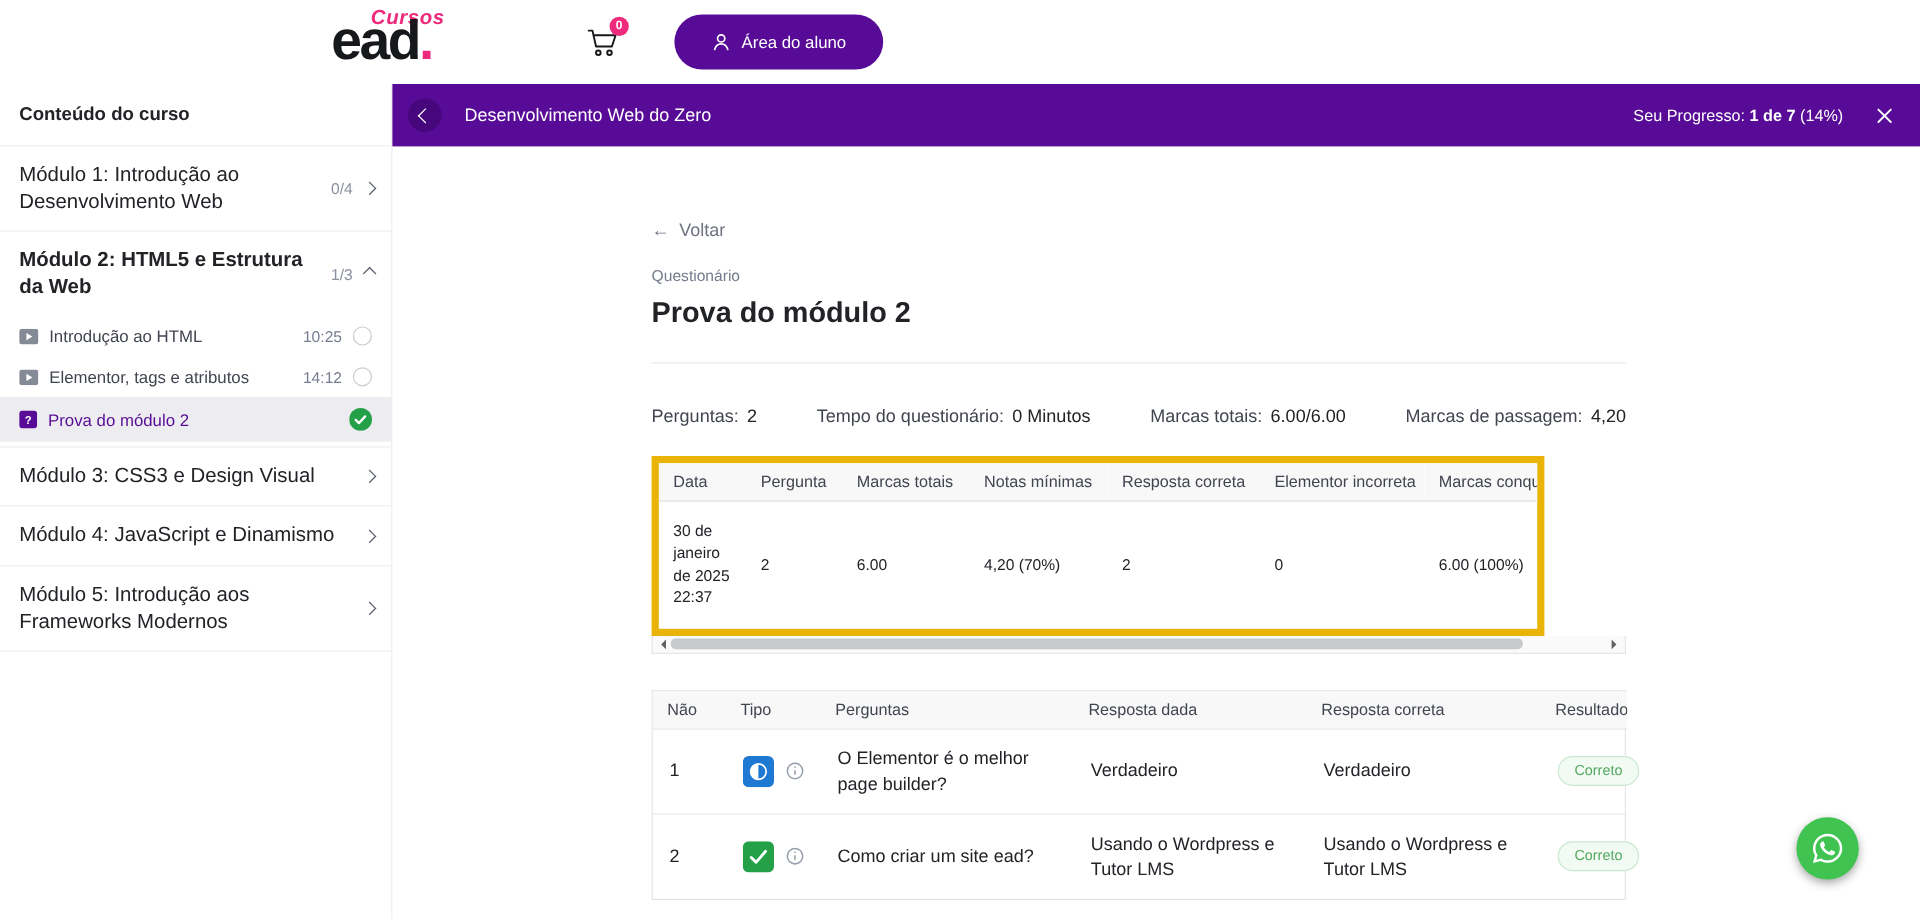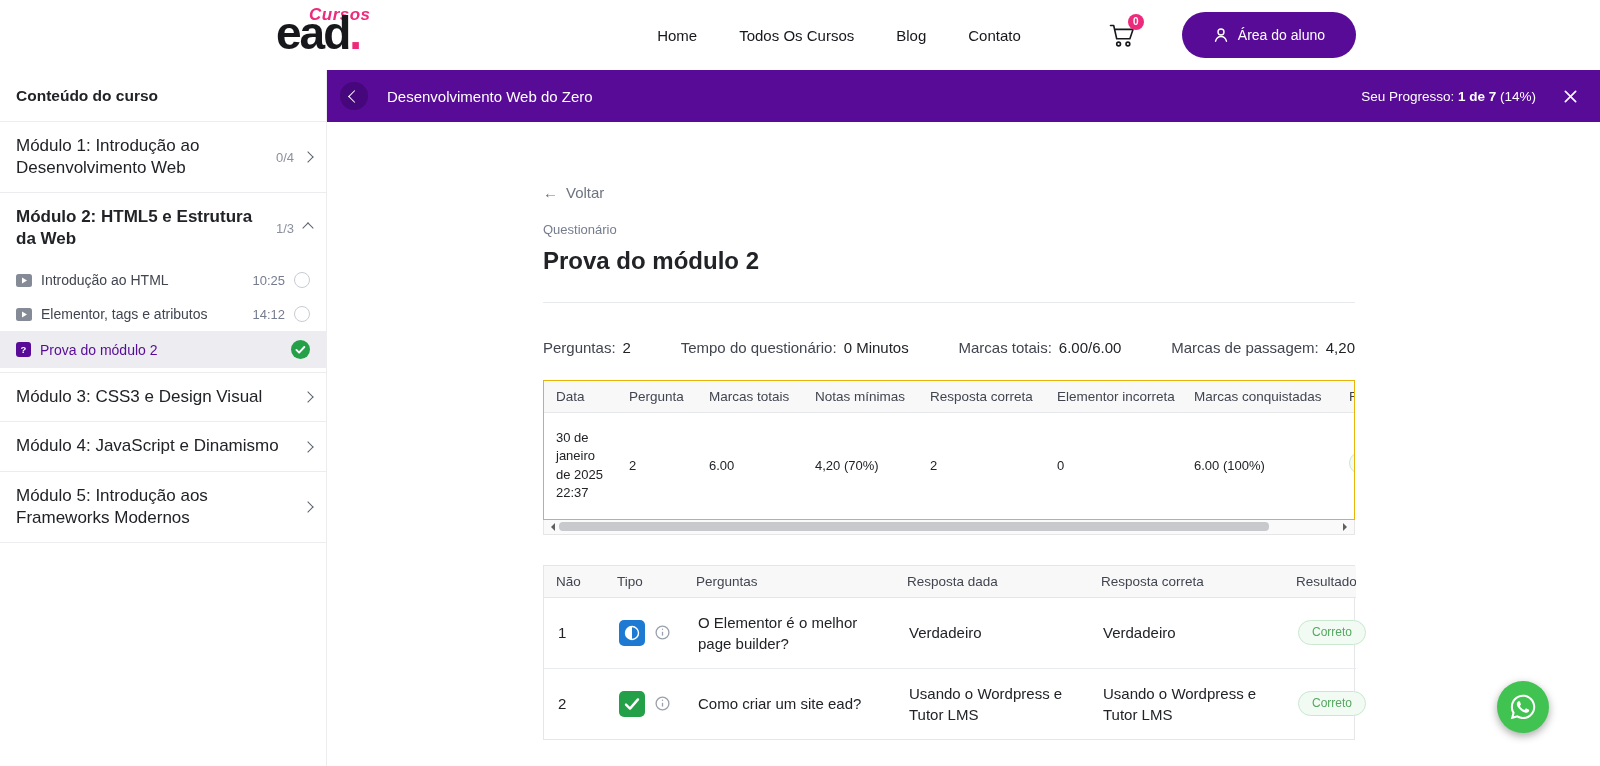--- a/index.html
+++ b/index.html
@@ -71,21 +71,21 @@
   .content { width: 812px; margin-left: 215px; padding-top: 62px; }
 
   .back-link { display: inline-flex; align-items: center; gap: 8px; color: #6d7380; font-size: 15px; cursor: pointer; margin-bottom: 21px; }
   .kicker { font-size: 13px; color: #757c8e; margin-bottom: 10px; }
   .page-title { font-size: 24px; font-weight: 700; color: #212327; margin: 0 0 27px 0; }
 
   .stats { border-top: 1px solid #e8eaed; padding-top: 36px; display: flex; justify-content: space-between; margin-bottom: 24px; }
   .stat { font-size: 15px; color: #41454f; white-space: nowrap; }
   .stat .val { color: #212327; margin-left: 7px; }
 
-  .table-clip { width: 812px; border: 1px solid #eab308; overflow: hidden; }
+  .table-clip { width: 744px; border: 6px solid #eab308; overflow: hidden; }
   table { border-collapse: collapse; table-layout: fixed; }
   .attempts-table { width: 1030px; }
   th { text-align: left; font-size: 13.5px; font-weight: 500; color: #41454f; padding: 8px 12px; background: #f8f8f9;
     border-bottom: 1px solid #e4e6e9; white-space: nowrap; overflow: hidden; }
   td { font-size: 13px; color: #212327; padding: 16px 12px; vertical-align: middle; line-height: 1.4; }
   .date-cell { line-height: 1.42; }
 
   
   .hscroll { width: 812px; height: 15px; border: 1px solid #e6e6e6; border-top: none; background: #fafafa;
     display: flex; align-items: center; padding: 0 3px; cursor: pointer; }
@@ -112,26 +112,20 @@
 </style>
 </head>
 <body>
 
 <header class="topnav">
   <div class="topnav-inner">
     <div class="logo">
       <span class="logo-top">Cursos</span>
       <span class="logo-main"><span>ead</span><span class="logo-dot">.</span></span>
     </div>
-    <nav class="nav">
-      <a>Home</a>
-      <a>Todos Os Cursos</a>
-      <a>Blog</a>
-      <a>Contato</a>
-    </nav>
     <div class="cart">
       <span style="display:flex;">
         <svg width="27" height="25" viewBox="0 0 27 25" fill="none" stroke="#17181c" stroke-width="1.6" stroke-linecap="round" stroke-linejoin="round">
           <path d="M1.5 2.5h3.2l3 13.2h13.2l3.1-9.3H6"></path>
           <circle cx="9.6" cy="21" r="1.9"></circle>
           <circle cx="18.9" cy="21" r="1.9"></circle>
         </svg>
       </span>
       <span class="cart-badge">0</span>
     </div>

